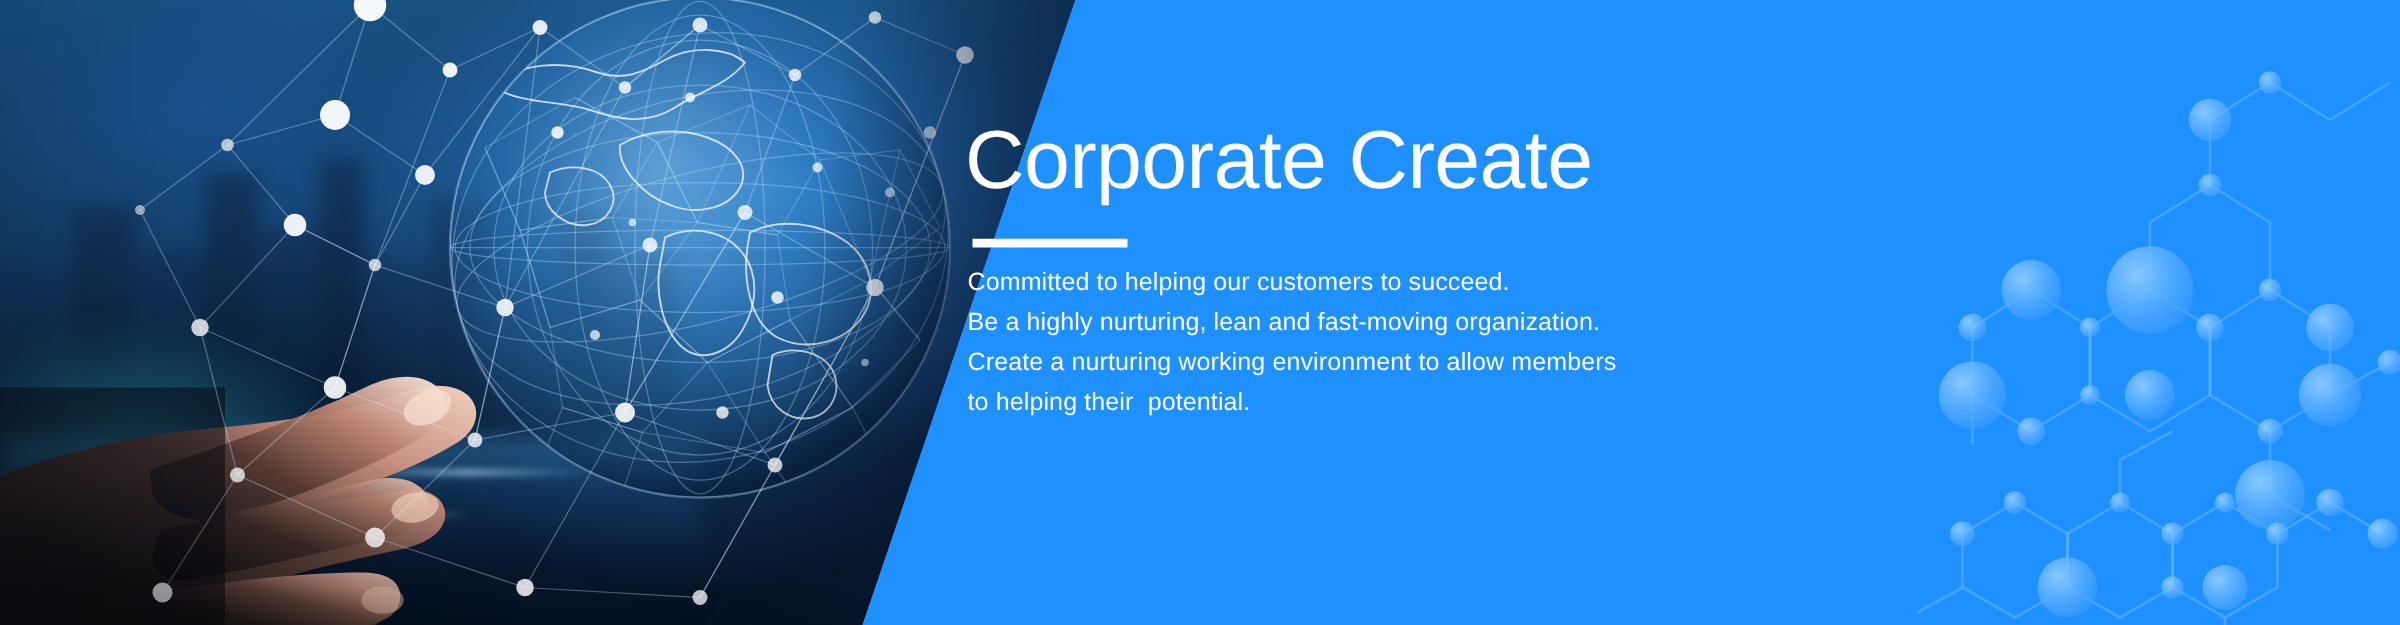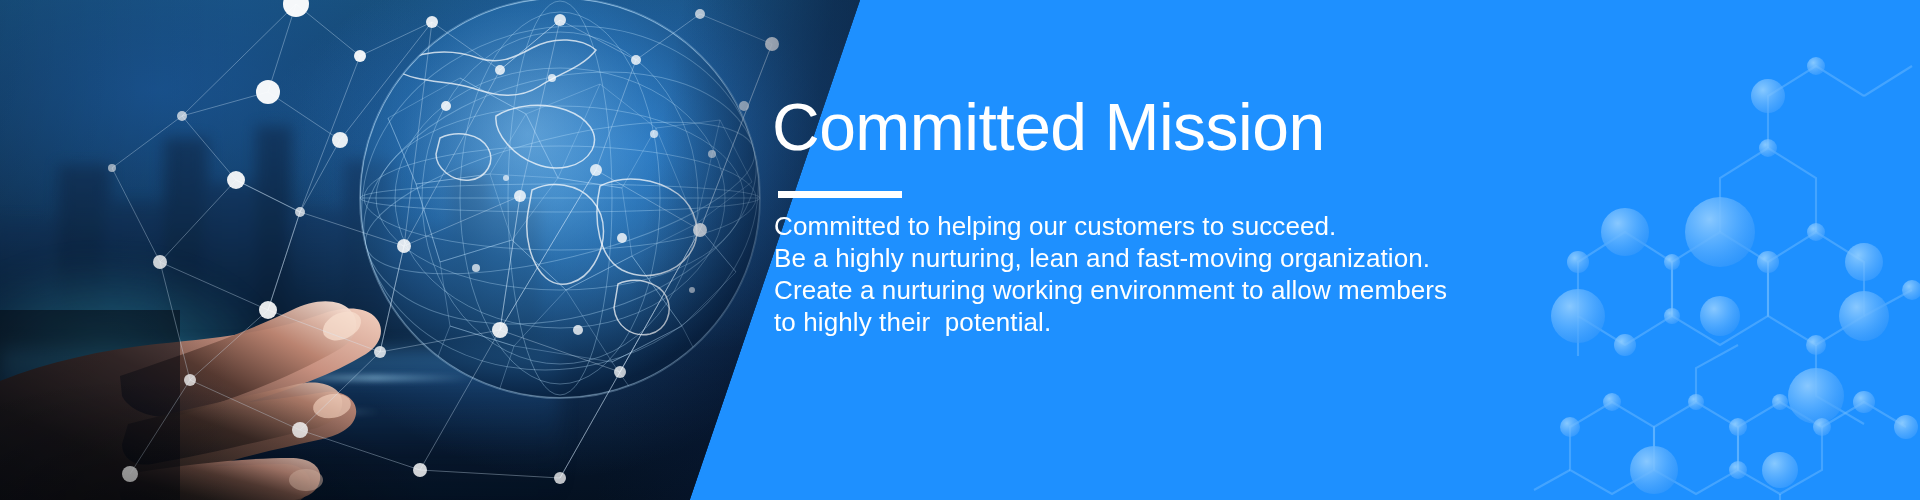--- a/index.html
+++ b/index.html
@@ -142,21 +142,21 @@
     background:#ffffff;
   }
   .body-text {
     position:absolute;
     left:2px; top:210px;
     width:620px;
   }
   .body-line {
     color:#ffffff;
     font-family:"Liberation Sans", sans-serif;
-    font-size:26px;
+    font-size:20px;
     font-weight:400;
     line-height:32px;
     white-space:pre;
     letter-spacing:.1px;
   }
 </style>
 </head>
 <body>
 
 <div class="banner">
@@ -446,23 +446,23 @@
           <circle cx="712" cy="154" r="4" opacity=".62"></circle>
         </g>
       </svg>
     </div>
 
     <div class="photo-vignette"></div>
     <div class="diag-sliver"></div>
   </div>
 
   <div class="content">
-    <div class="title">Committed Mission</div>
+    <div class="title">Corporate Create</div>
     <div class="divider"></div>
     <div class="body-text">
       <div class="body-line">Committed to helping our customers to succeed.</div>
       <div class="body-line">Be a highly nurturing, lean and fast-moving organization.</div>
       <div class="body-line">Create a nurturing working environment to allow members</div>
-      <div class="body-line">to highly their  potential.</div>
+      <div class="body-line">to helping their  potential.</div>
     </div>
   </div>
 
 </div>
 
 </body></html>

